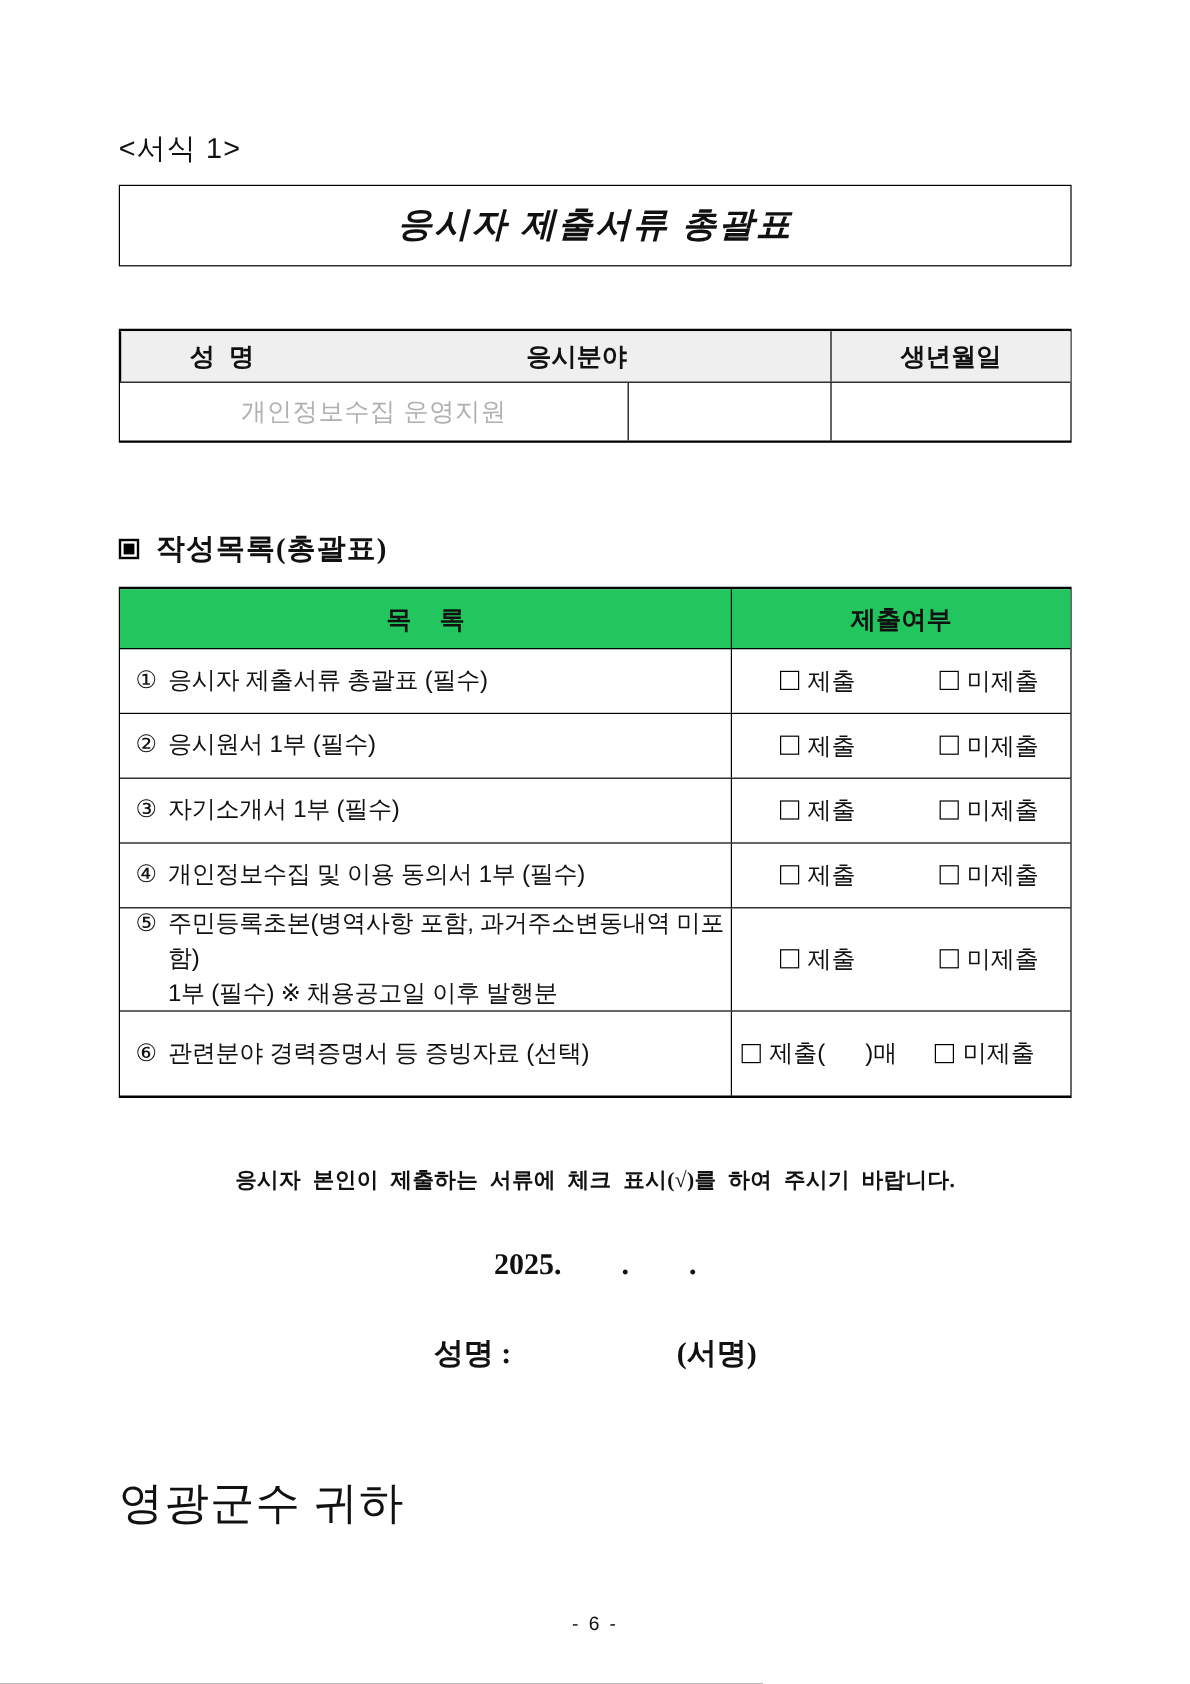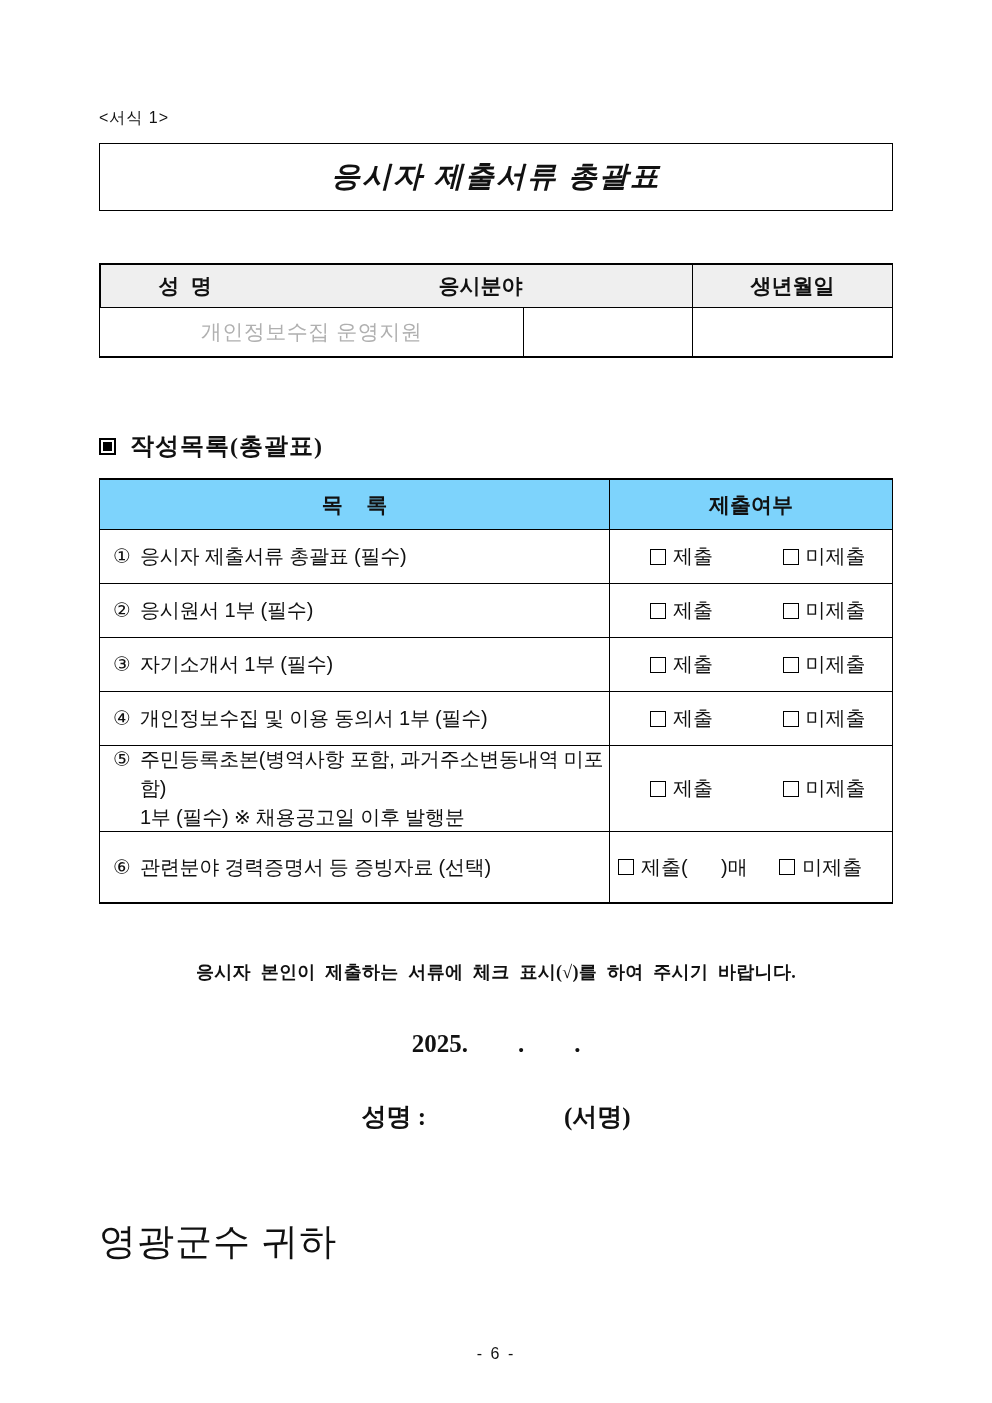--- a/index.html
+++ b/index.html
@@ -11,21 +11,21 @@
     margin: 0 auto;
     background: #ffffff;
     color: #111;
     font-family: "Liberation Sans", "DejaVu Sans", sans-serif;
     padding: 108px 99px 0 99px;
     overflow: hidden;
   }
   .serif { font-family: "Liberation Serif", "DejaVu Serif", serif; }
 
   .form-label {
-    font-size: 16px;
+    font-size: 24px;
     letter-spacing: 1px;
     color: #111;
   }
 
   .title-box {
     margin-top: 14px;
     height: 68px;
     border: 1.5px solid #000;
     display: flex;
     align-items: center;
@@ -96,21 +96,21 @@
     margin-top: 16px;
     width: 794px;
     border-top: 2.5px solid #000;
     border-bottom: 2.5px solid #000;
     border-left: 1.3px solid #000;
     border-right: 1.3px solid #000;
   }
   .ctable .crow { display: flex; border-bottom: 1px solid #000; }
   .ctable .crow:last-child { border-bottom: none; }
   .ctable .chead {
-    background: #7dd3fc;
+    background: #22c55e;
     height: 50px;
     font-weight: bold;
     font-size: 21px;
   }
   .ctable .cell-item { width: 509px; display: flex; align-items: center; }
   .ctable .cell-sub  { width: 283px; border-left: 1px solid #000;
                        display: flex; align-items: center; }
   .ctable .chead .cell-item,
   .ctable .chead .cell-sub { justify-content: center; }
 

